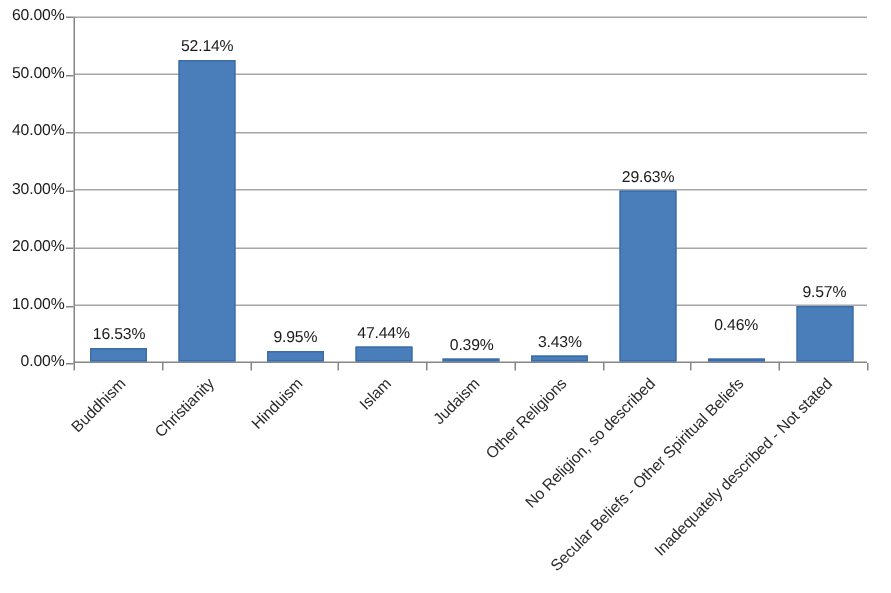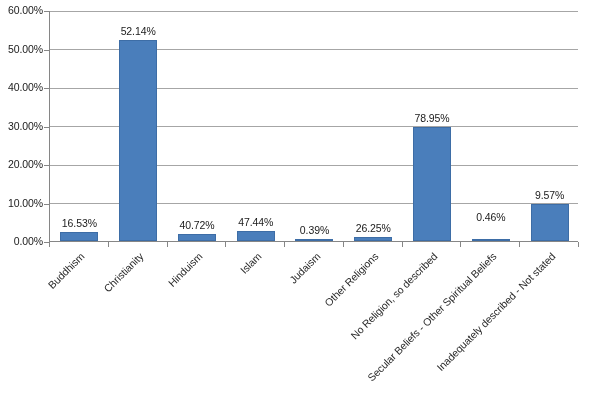--- a/index.html
+++ b/index.html
@@ -134,37 +134,37 @@
       <div class="bar-slot" style="left: 0px; width: 58.7778px;">
         <div class="bar" title="Buddhism: 2.41%" style="height: 9.2785px;"></div>
         <div class="bar-value" style="bottom: 12.2785px;">16.53%</div>
       </div>
       <div class="bar-slot" style="left: 58.7778px; width: 58.7778px;">
         <div class="bar" title="Christianity: 52.14%" style="height: 200.739px;"></div>
         <div class="bar-value" style="bottom: 203.739px;">52.14%</div>
       </div>
       <div class="bar-slot" style="left: 117.556px; width: 58.7778px;">
         <div class="bar" title="Hinduism: 1.88%" style="height: 7.238px;"></div>
-        <div class="bar-value" style="bottom: 10.238px;">40.72%</div>
+        <div class="bar-value" style="bottom: 10.238px;">9.95%</div>
       </div>
       <div class="bar-slot" style="left: 176.333px; width: 58.7778px;">
         <div class="bar" title="Islam: 2.58%" style="height: 9.933px;"></div>
         <div class="bar-value" style="bottom: 12.933px;">47.44%</div>
       </div>
       <div class="bar-slot" style="left: 235.111px; width: 58.7778px;">
         <div class="bar" title="Judaism: 0.39%" style="height: 2px;"></div>
         <div class="bar-value" style="bottom: 5px;">0.39%</div>
       </div>
       <div class="bar-slot" style="left: 293.889px; width: 58.7778px;">
         <div class="bar" title="Other Religions: 0.95%" style="height: 3.6575px;"></div>
-        <div class="bar-value" style="bottom: 6.6575px;">26.25%</div>
+        <div class="bar-value" style="bottom: 6.6575px;">3.43%</div>
       </div>
       <div class="bar-slot" style="left: 352.667px; width: 58.7778px;">
         <div class="bar" title="No Religion, so described: 29.63%" style="height: 114.075px;"></div>
-        <div class="bar-value" style="bottom: 117.075px;">78.95%</div>
+        <div class="bar-value" style="bottom: 117.075px;">29.63%</div>
       </div>
       <div class="bar-slot" style="left: 411.444px; width: 58.7778px;">
         <div class="bar" title="Secular Beliefs - Other Spiritual Beliefs: 0.46%" style="height: 2px;"></div>
         <div class="bar-value" style="bottom: 18px;">0.46%</div>
       </div>
       <div class="bar-slot" style="left: 470.222px; width: 58.7778px;">
         <div class="bar" title="Inadequately described - Not stated: 9.57%" style="height: 36.8445px;"></div>
         <div class="bar-value" style="bottom: 39.8445px;">9.57%</div>
       </div>
     </div>

